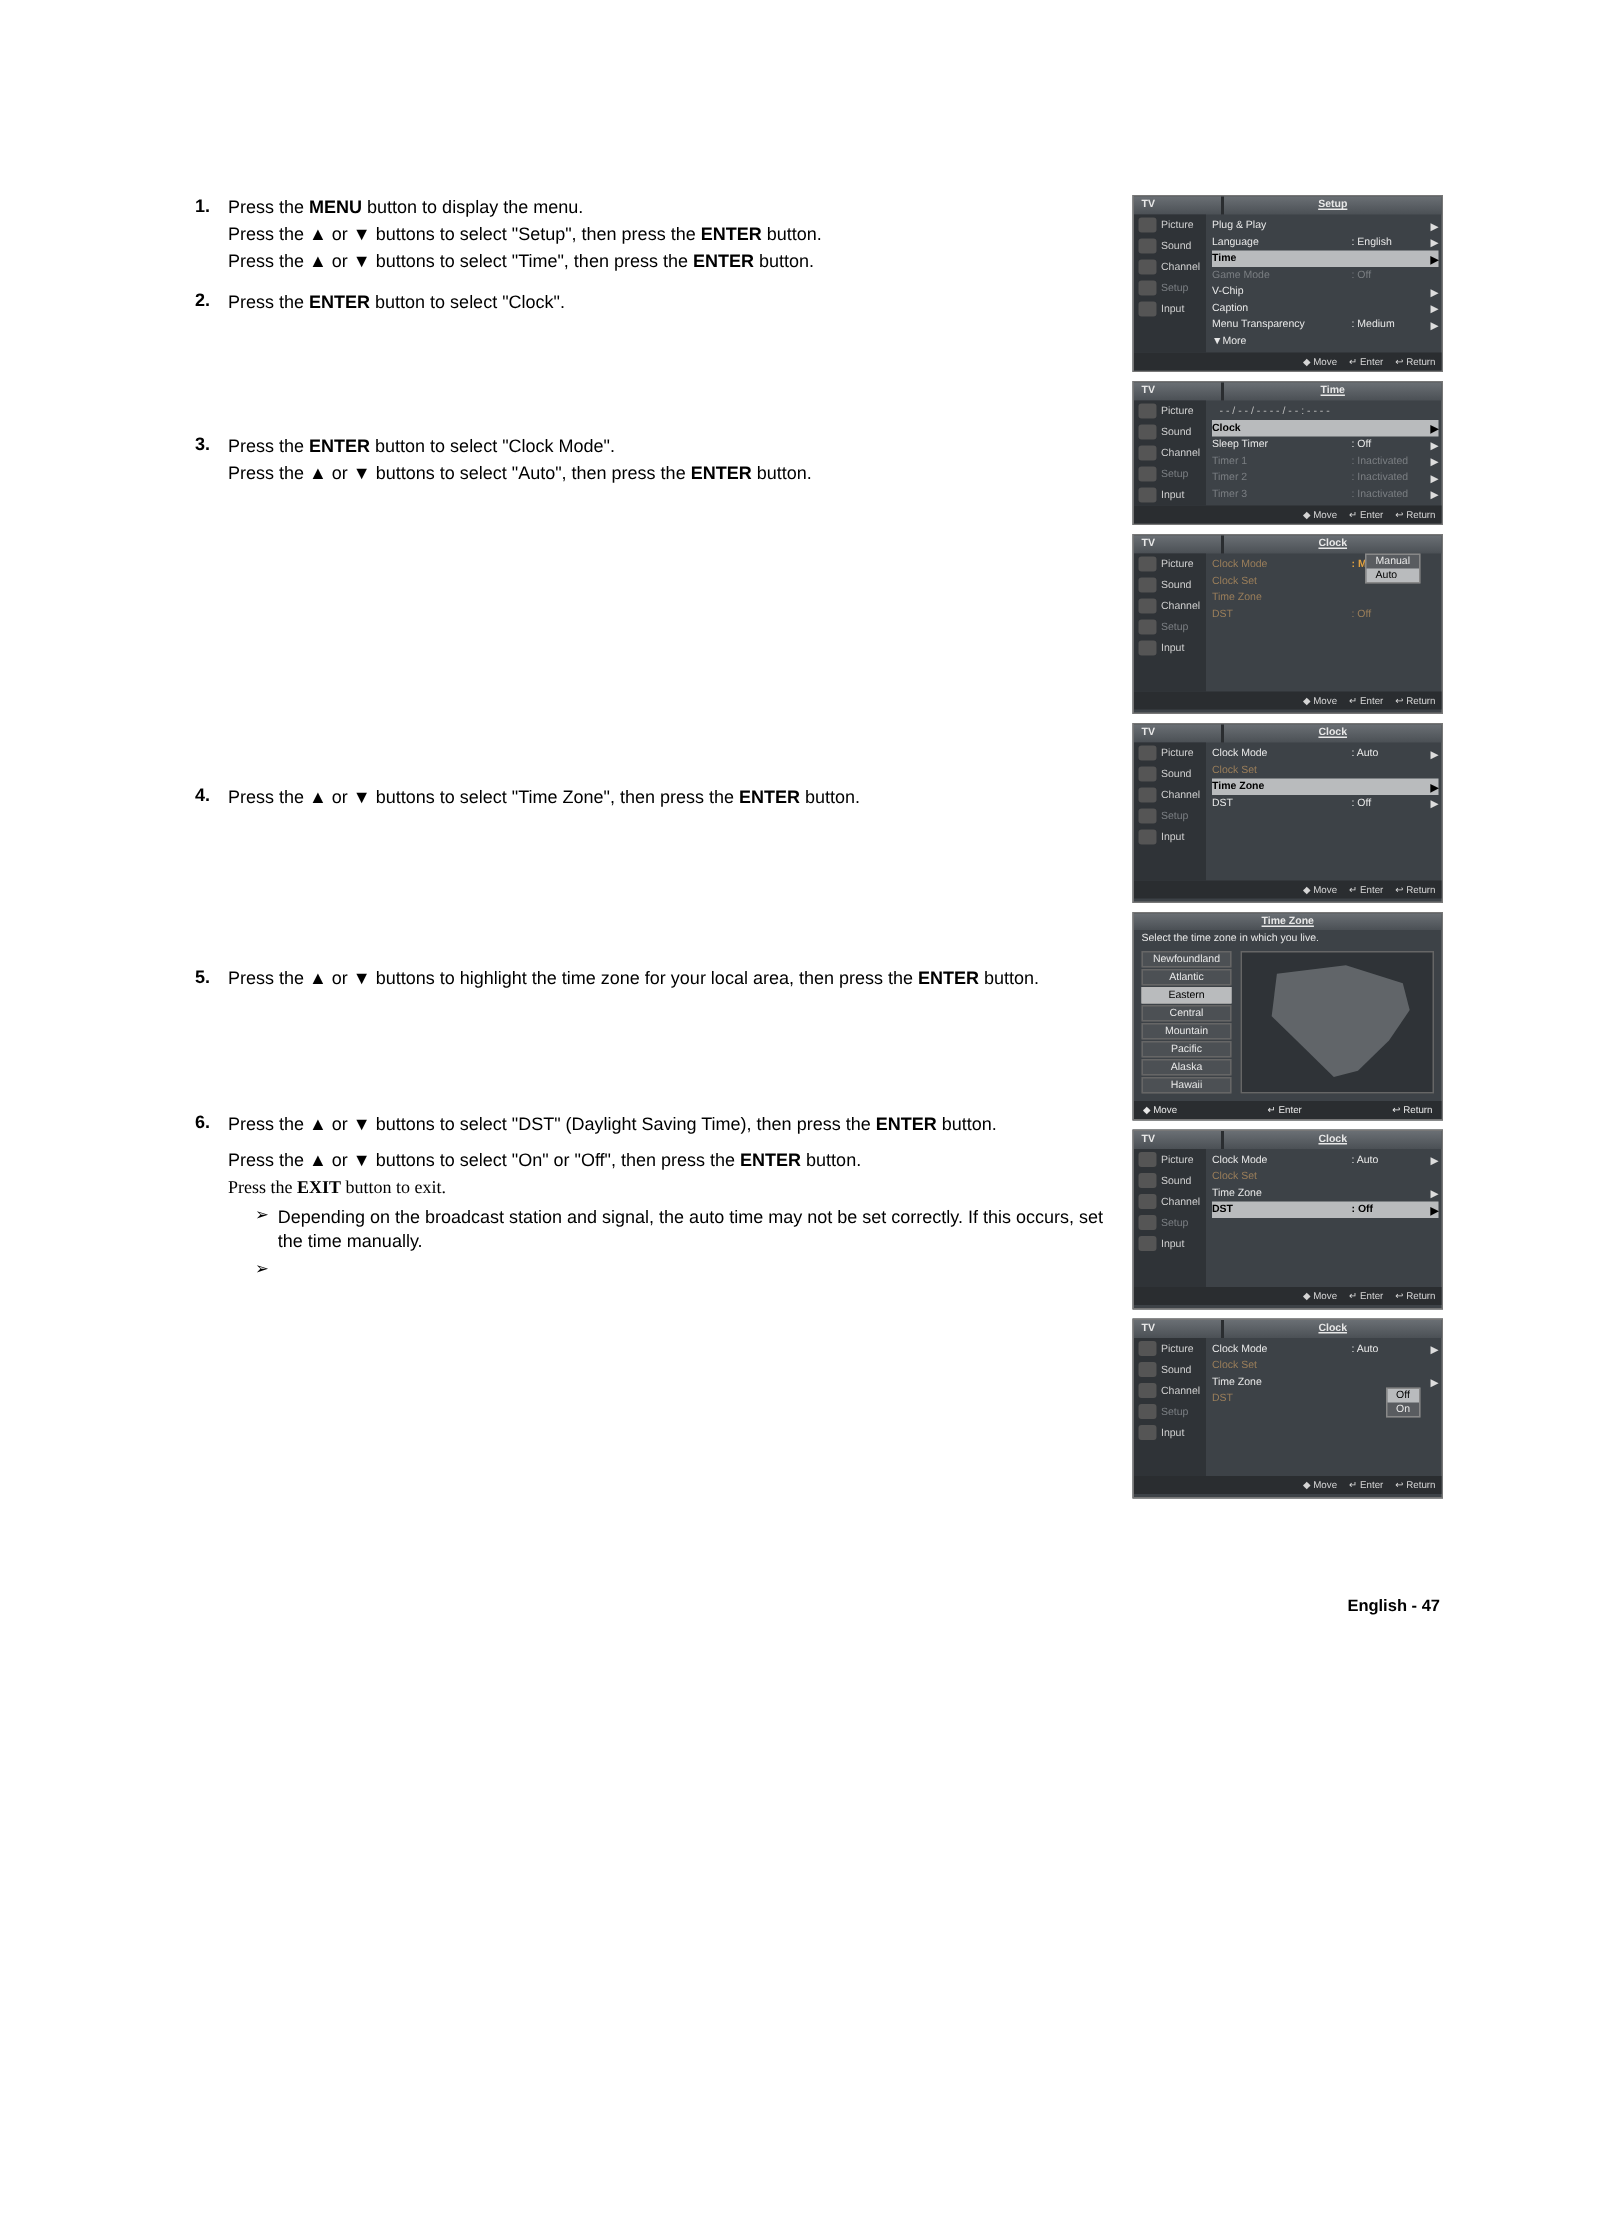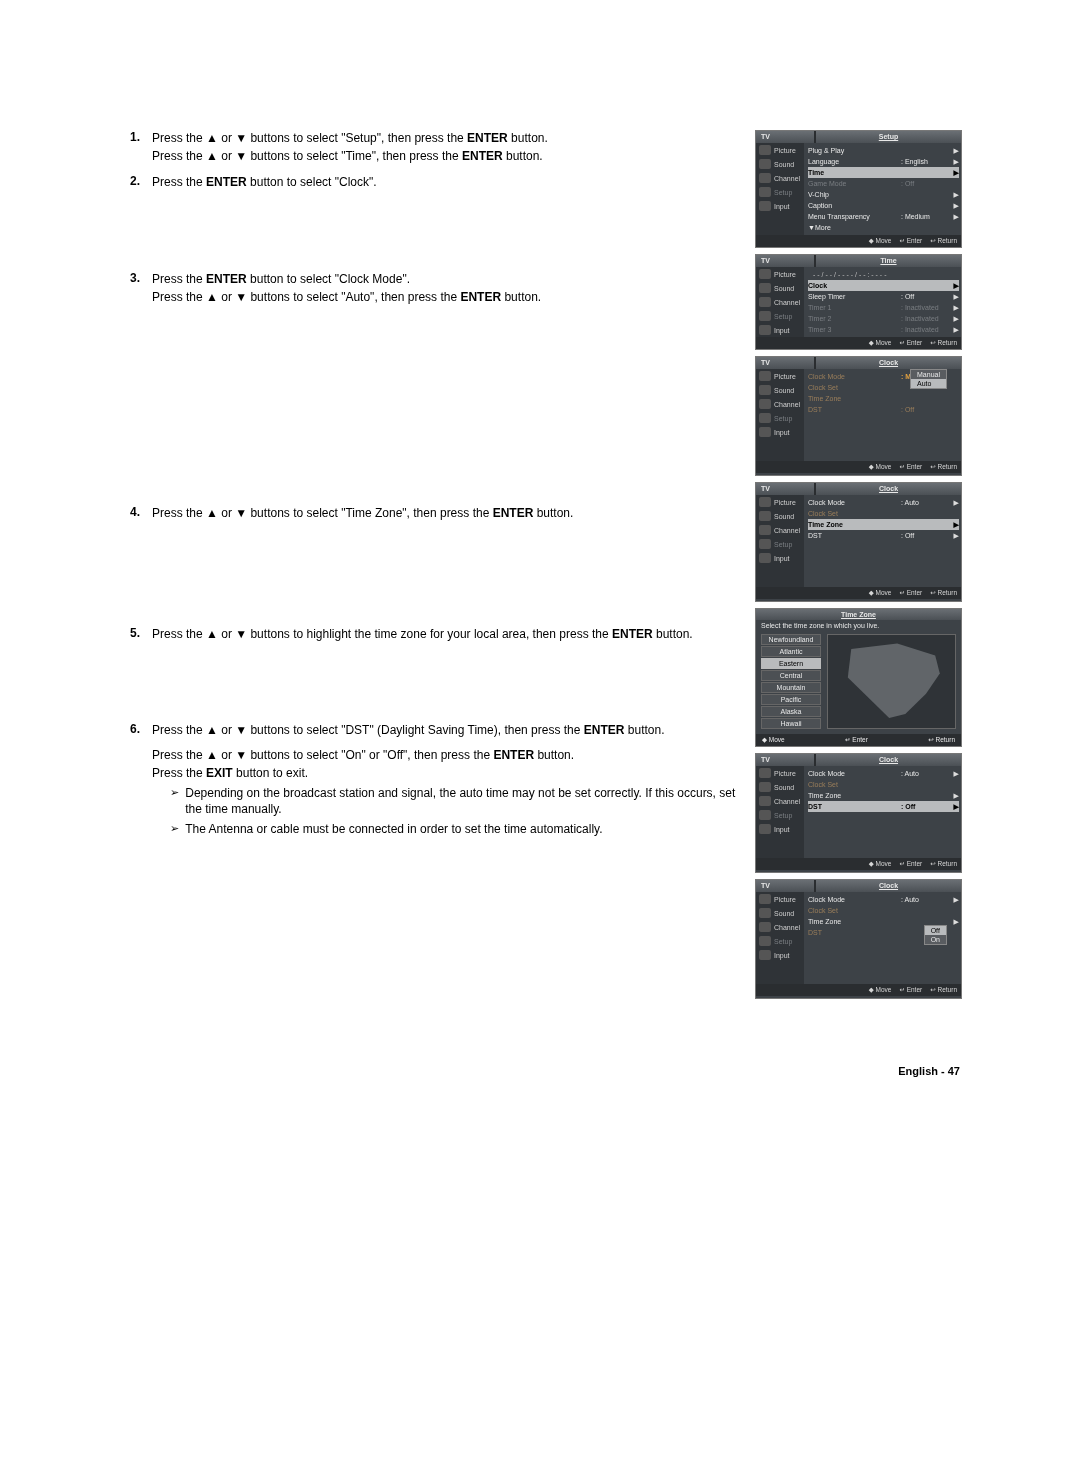--- a/index.html
+++ b/index.html
@@ -104,20 +104,21 @@
 <body>
 
 <div class="page">
 
   <div class="columns">
     <div class="lcol">
 
       <div class="step">
         <div class="step-num">1.</div>
         <div class="step-body">
+          <p><span>Press the </span><span class="b">MENU</span><span> button to display the menu.</span></p>
           <p><span>Press the ▲ or ▼ buttons to select "Setup", then press the </span><span class="b">ENTER</span><span> button.</span></p>
           <p><span>Press the ▲ or ▼ buttons to select "Time", then press the </span><span class="b">ENTER</span><span> button.</span></p>
         </div>
       </div>
 
       <div class="step">
         <div class="step-num">2.</div>
         <div class="step-body">
           <p><span>Press the </span><span class="b">ENTER</span><span> button to select "Clock".</span></p>
         </div>
@@ -151,28 +152,27 @@
         </div>
       </div>
 
       <div style="height:70px;"></div>
 
       <div class="step">
         <div class="step-num">6.</div>
         <div class="step-body">
           <p><span>Press the ▲ or ▼ buttons to select "DST" (Daylight Saving Time), then press the </span><span class="b">ENTER</span><span> button.</span></p>
           <p style="margin-top:8px;"><span>Press the ▲ or ▼ buttons to select "On" or "Off", then press the </span><span class="b">ENTER</span><span> button.</span></p>
-          <p style="margin-top:1px;"><span>Press the </span><span class="b">EXIT</span><span> button to exit.</span></p>
+          <p style="margin-top:1px;font-family:Liberation Serif, serif;"><span>Press the </span><span class="b">EXIT</span><span> button to exit.</span></p>
           <div class="note">
             <span class="note-ico">➢</span>
             <span>Depending on the broadcast station and signal, the auto time may not be set correctly. If this occurs, set the time manually.</span>
           </div>
           <div class="note">
             <span class="note-ico">➢</span>
-            <span>The Antenna or cable must be connected in order to set the time automatically.</span>
           </div>
         </div>
       </div>
 
     </div>
 
     <div class="rcol">
 
       <div class="osd">
         <div class="osd-head">

